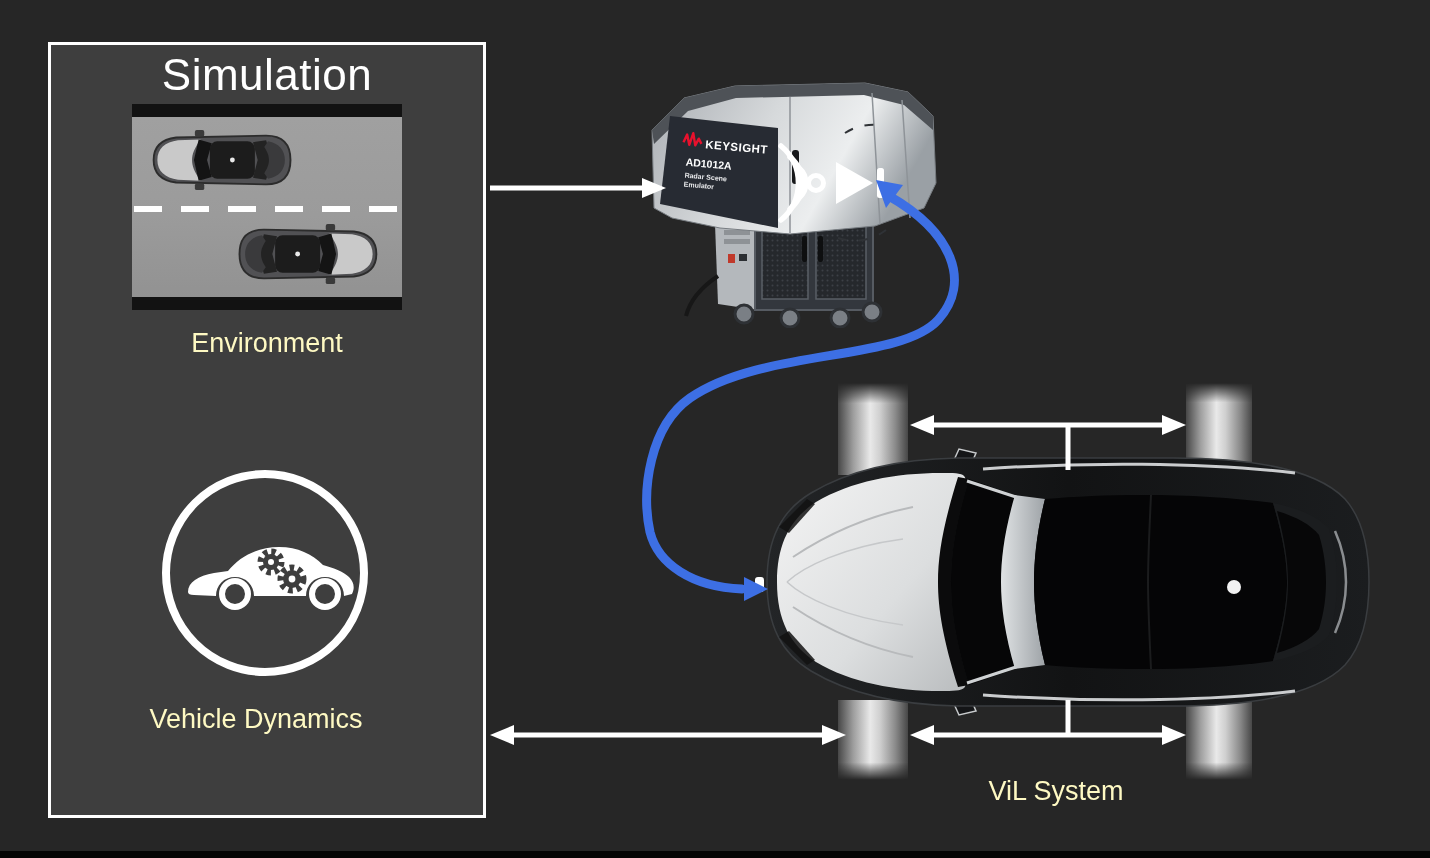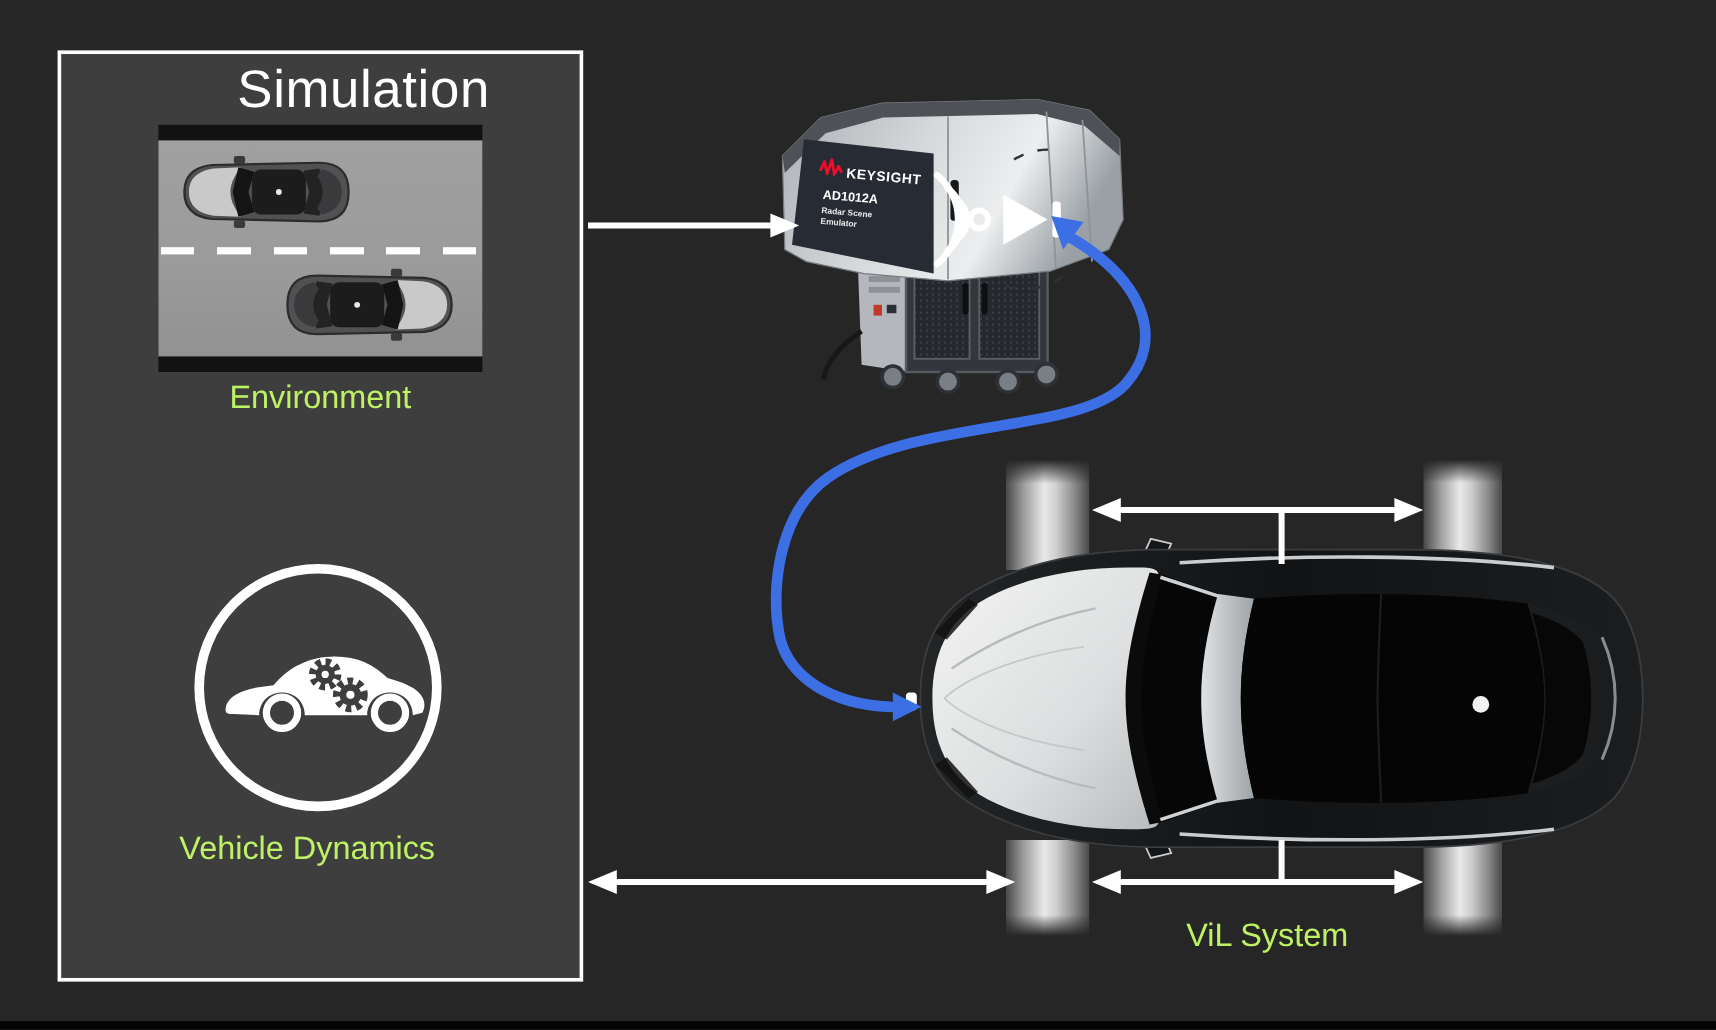--- a/index.html
+++ b/index.html
@@ -8,24 +8,24 @@
     background:#262626;font-family:"Liberation Sans",sans-serif;color:#fff;
   }
   .abs{position:absolute;}
   
   .sim-box{
     left:48px;top:42px;width:432px;height:770px;
     background:#3e3e3e;border:3px solid #fff;
   }
   .sim-title{
     left:48px;top:50px;width:438px;text-align:center;
-    font-size:44px;font-weight:400;letter-spacing:.5px;color:#fff;padding-left:36px;
+    font-size:44px;font-weight:400;letter-spacing:.5px;color:#fff;
   }
   .label{
-    text-align:center;font-size:27px;color:#bef264;font-weight:400;
+    text-align:center;font-size:27px;color:#fef9c3;font-weight:400;margin-top:12px;
   }
   .env-label{left:48px;top:316px;width:438px;}
   .vd-label{left:48px;top:692px;width:416px;}
   .vil-label{left:906px;top:764px;width:300px;}
   
   .env{left:132px;top:104px;width:270px;height:206px;background:#121212;}
   .env .road{position:absolute;left:0;top:13px;width:270px;height:180px;background:linear-gradient(180deg,#a0a0a0 0%,#9b9b9b 55%,#929292 100%);}
   .env .dashline{position:absolute;left:2px;top:102px;width:266px;height:6px;
     background:repeating-linear-gradient(90deg,#fff 0 28px,rgba(0,0,0,0) 28px 47px);}
   .env .car-a{position:absolute;left:16px;top:24px;width:150px;height:64px;}

